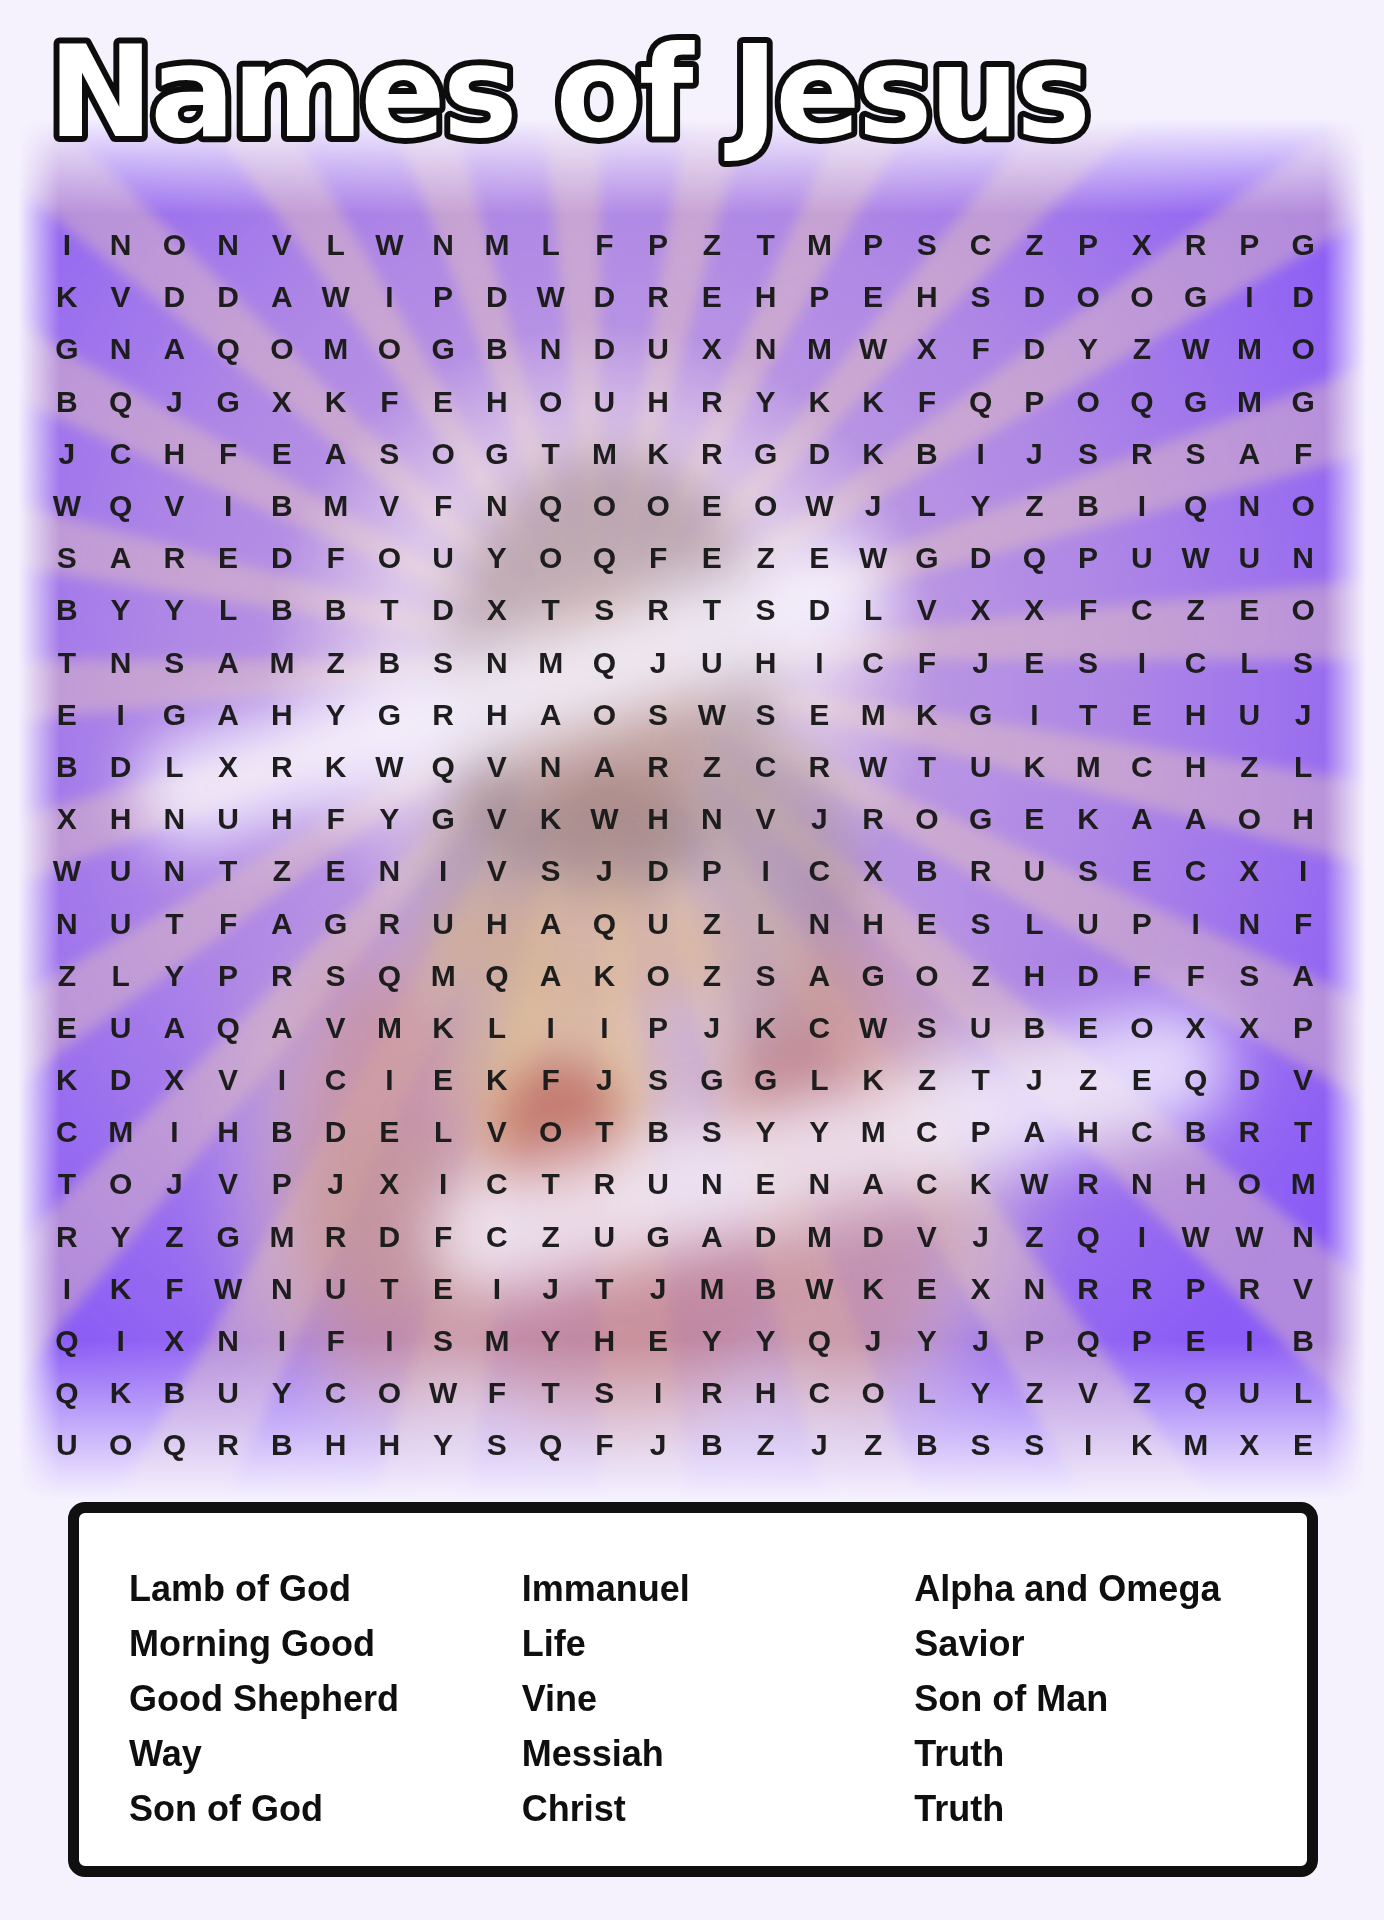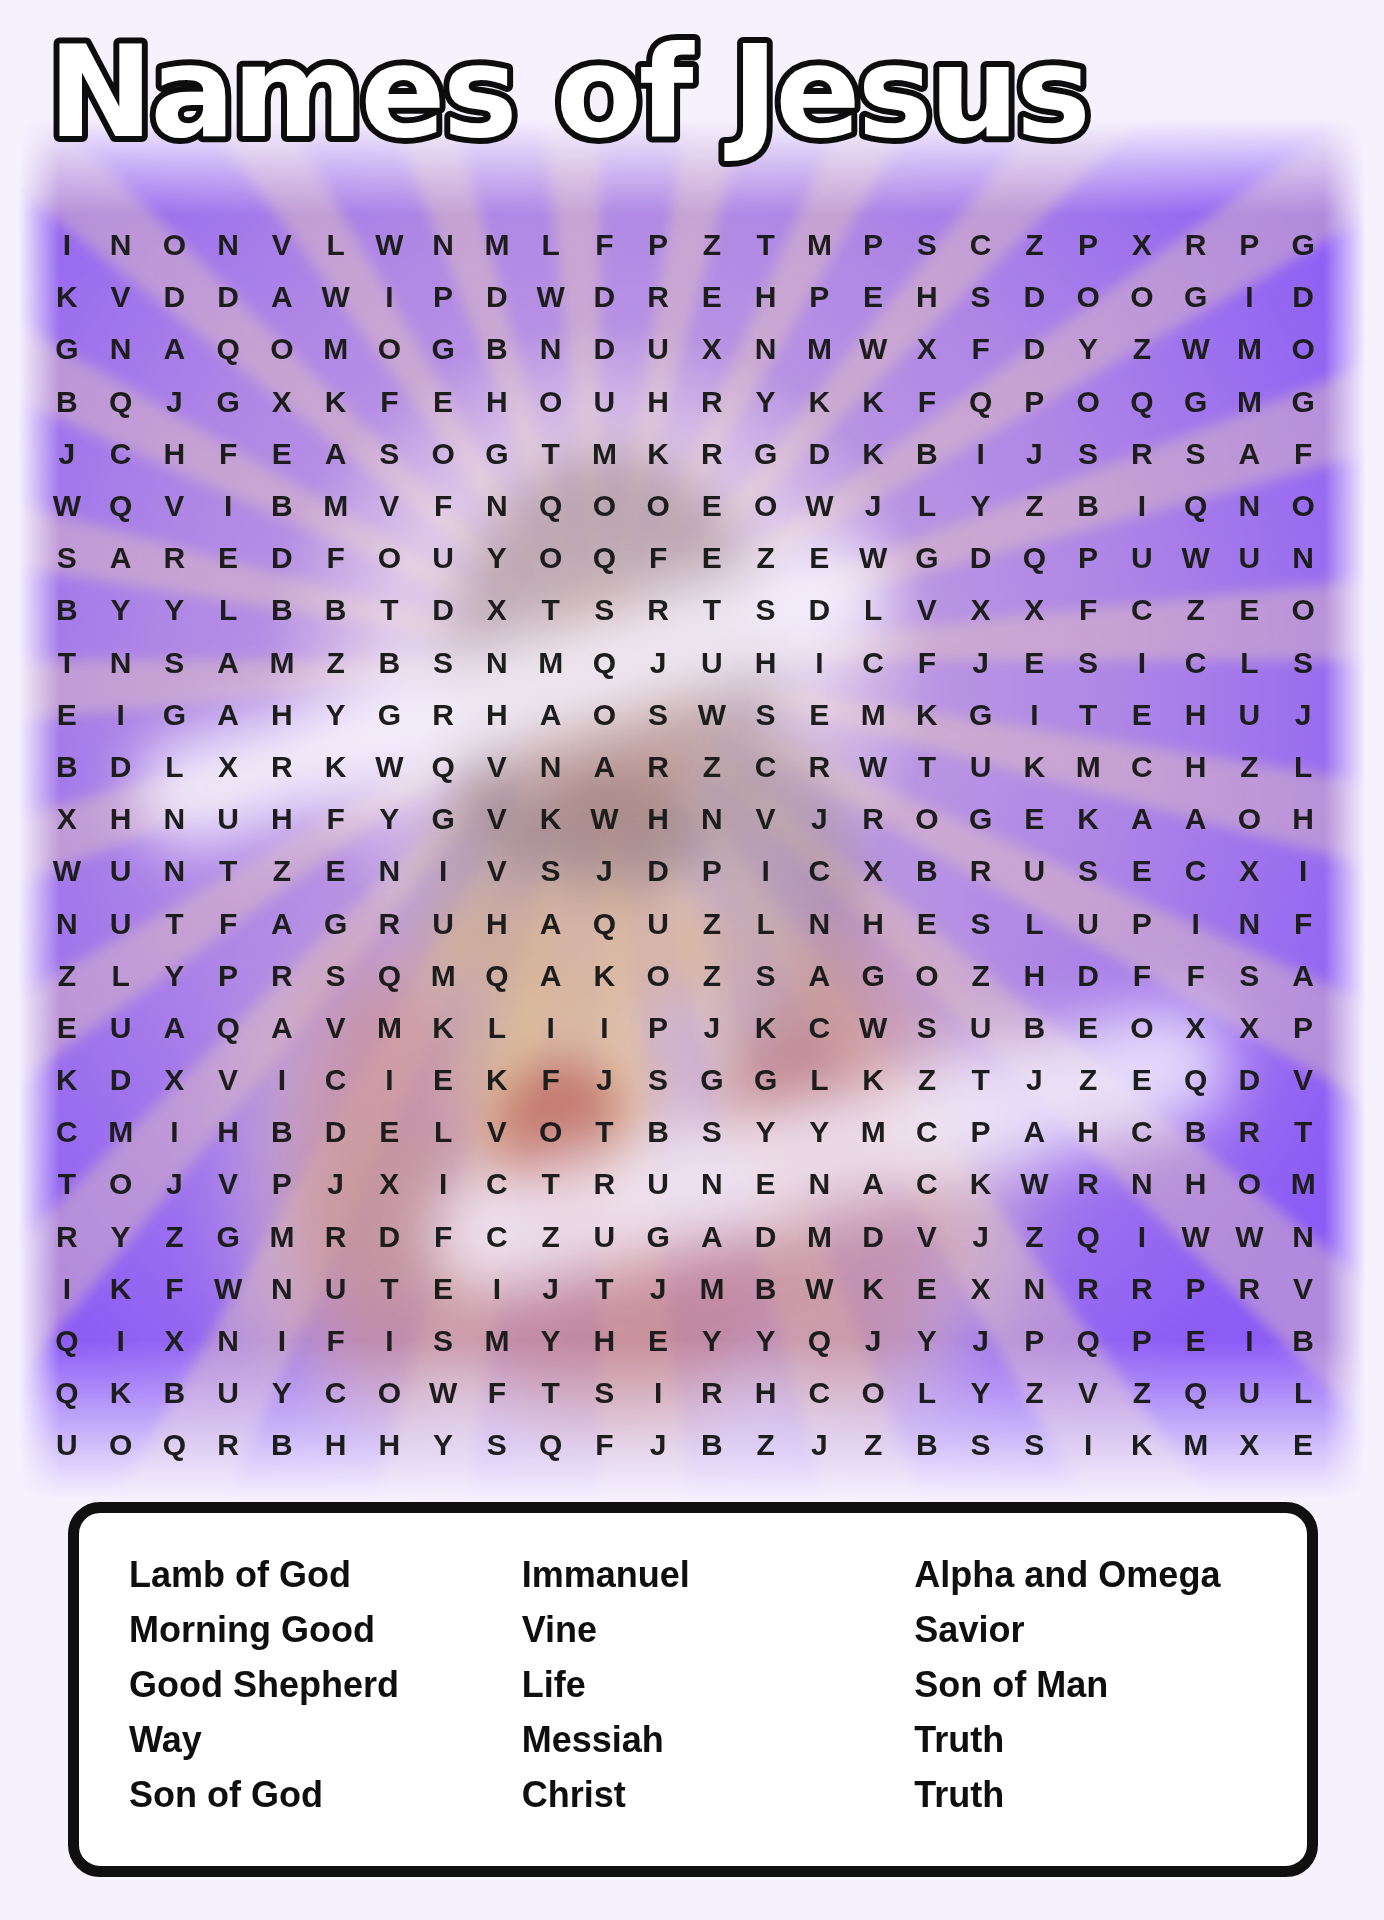--- a/index.html
+++ b/index.html
@@ -64,23 +64,23 @@
     display:grid; grid-template-columns:repeat(24, 1fr);
     grid-auto-rows:52.2px; justify-items:center; align-items:center;
     font-family:"Liberation Sans", sans-serif;
     font-weight:700; font-size:30px; color:#1d1d1d;
   }
   .cell { line-height:1; }
 
   
   .wordbox {
     position:absolute; left:68px; top:1502px; width:1250px; height:375px;
-    border:11px solid #101010; border-radius:32px; background:#ffffff;
+    border:11px solid #101010; border-radius:17px; background:#ffffff;
     box-sizing:border-box; z-index:2;
-    display:flex; padding:34px 0 16px 50px;
+    display:flex; padding:34px 0 16px 50px;align-items:center;
   }
   .wcol { width:404px; }
   .word {
     font-family:"Liberation Sans", sans-serif;
     font-weight:700; font-size:36px; line-height:55px; color:#0f0f0f;
     white-space:nowrap;
   }
 </style>
 </head>
 <body>
@@ -700,22 +700,22 @@
   <div class="wordbox">
     <div class="wcol">
         <div class="word">Lamb of God</div>
         <div class="word">Morning Good</div>
         <div class="word">Good Shepherd</div>
         <div class="word">Way</div>
         <div class="word">Son of God</div>
       </div>
     <div class="wcol">
         <div class="word">Immanuel</div>
+        <div class="word">Life</div>
         <div class="word">Vine</div>
-        <div class="word">Life</div>
         <div class="word">Messiah</div>
         <div class="word">Christ</div>
       </div>
     <div class="wcol">
         <div class="word">Alpha and Omega</div>
         <div class="word">Savior</div>
         <div class="word">Son of Man</div>
         <div class="word">Truth</div>
         <div class="word">Truth</div>
       </div>

